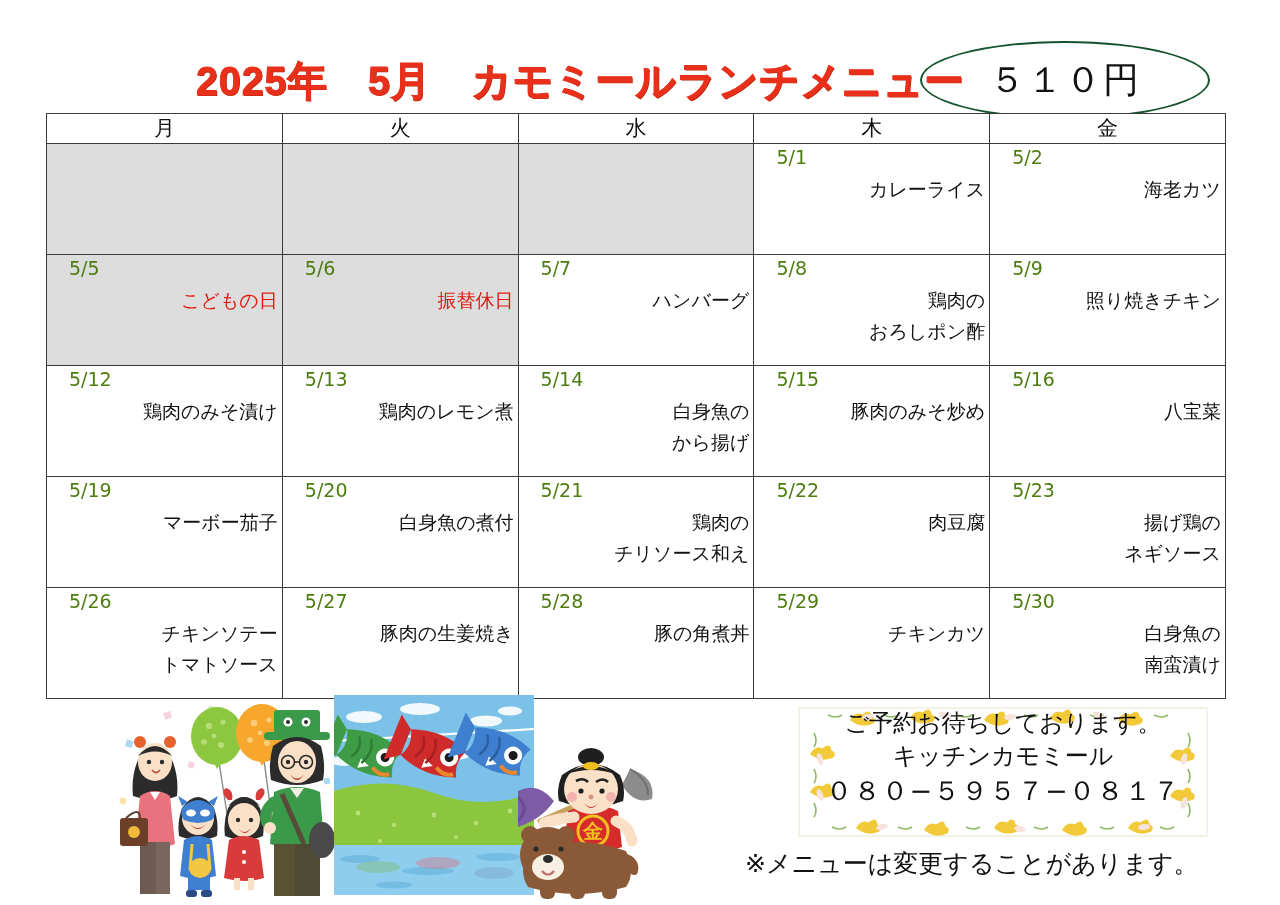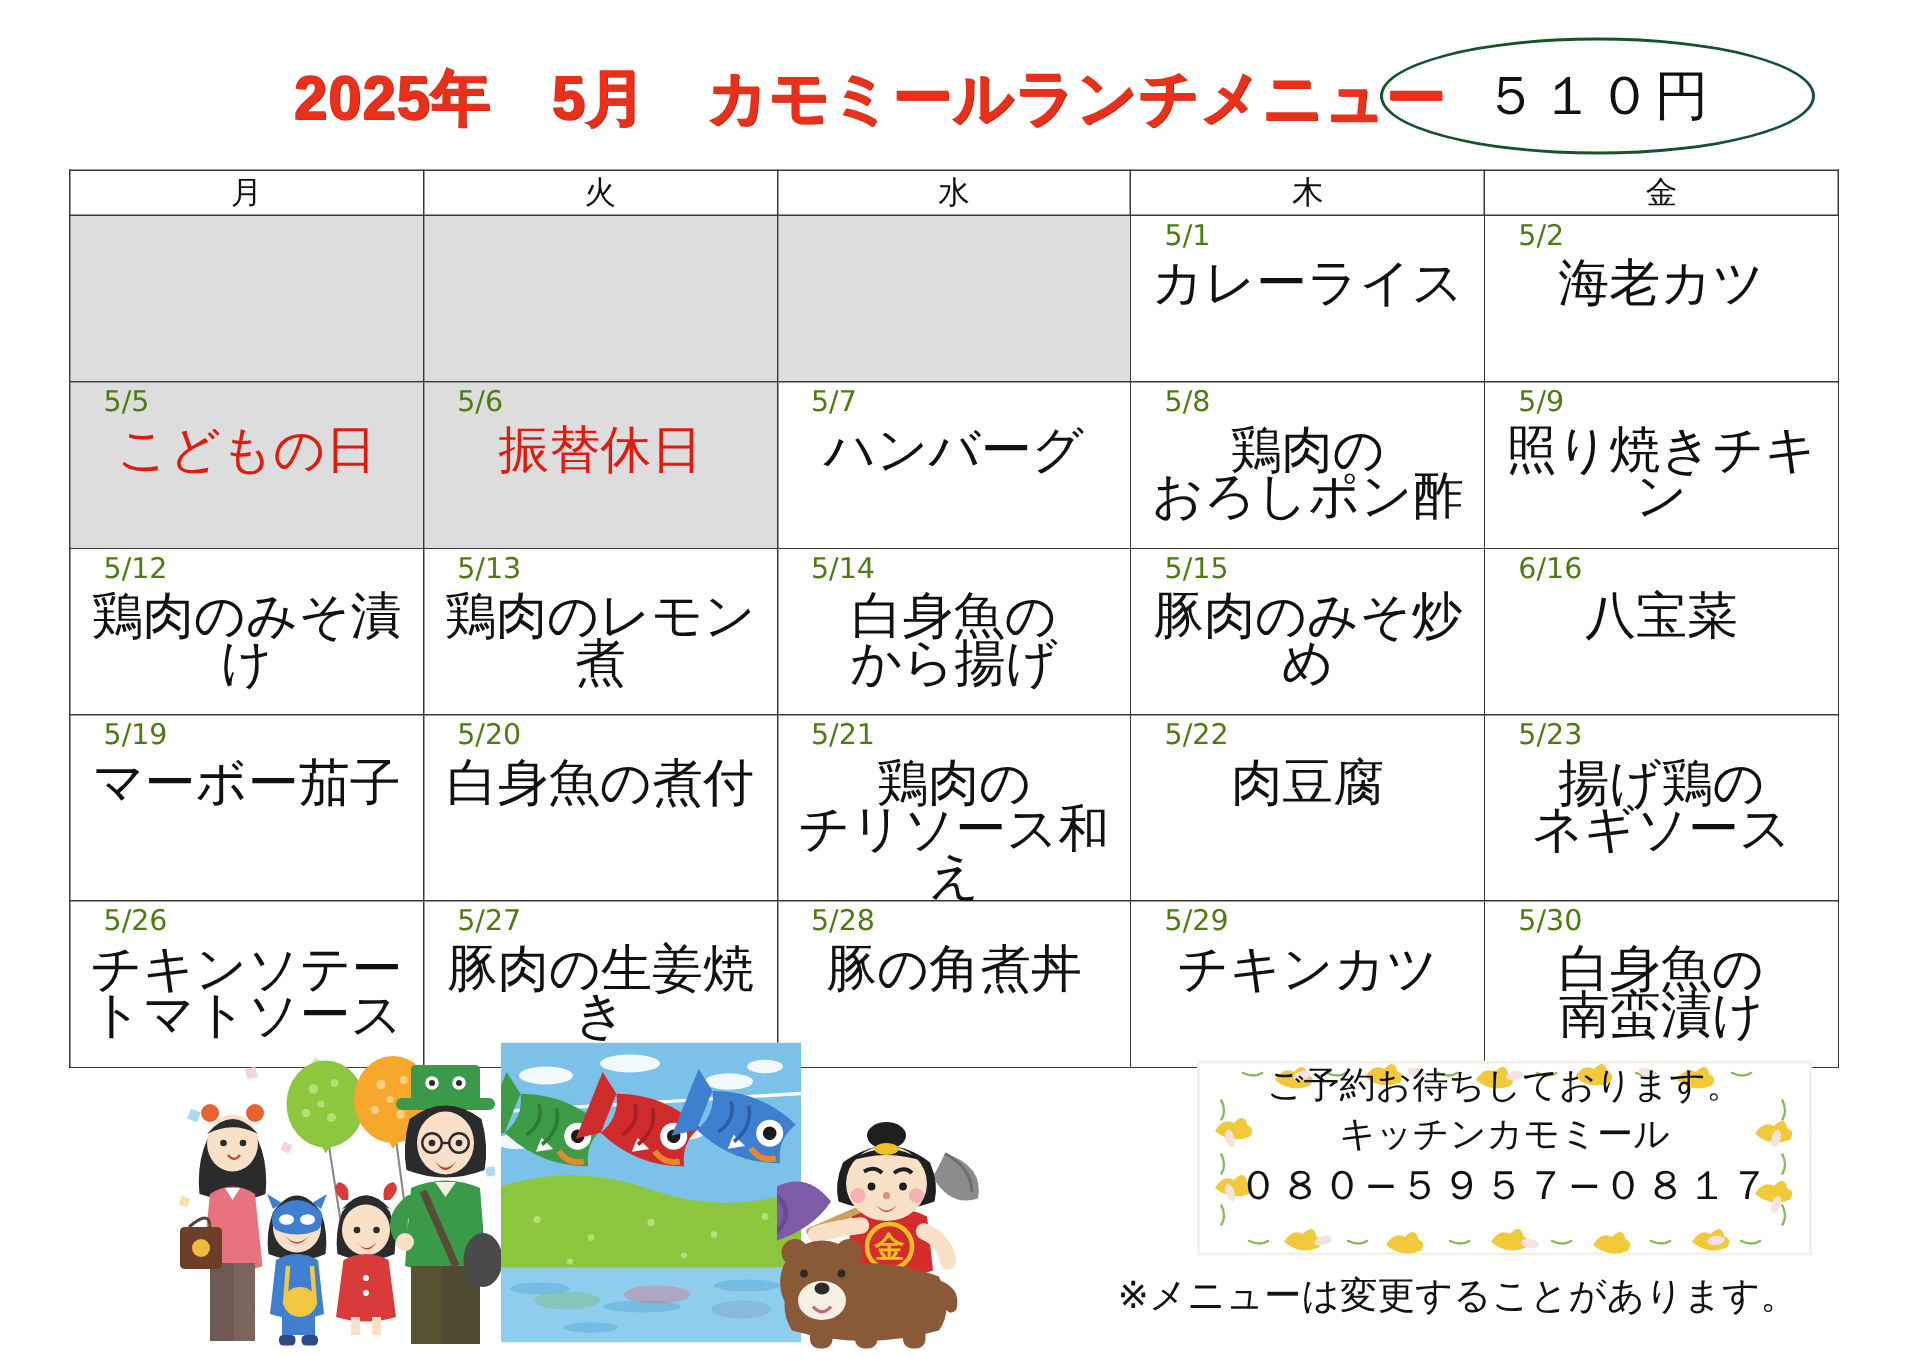--- a/index.html
+++ b/index.html
@@ -13,21 +13,21 @@
     position: relative;
     font-family: "Liberation Sans", "DejaVu Sans", sans-serif;
     overflow: hidden;
     color: #111111;
   }
 
   
   #header {
     position: absolute;
     left: 0;
-    top: 0;
+    top: 16px;
     width: 1140px;
     height: 108px;
   }
   #menu-title {
     position: absolute;
     left: 196px;
     top: 38px;
     font-size: 41px;
     font-weight: bold;
     letter-spacing: 1px;
@@ -96,23 +96,23 @@
     font-size: 19px;
     line-height: 26px;
     text-align: left;
     padding-left: 22px;
     color: #4d7c0f;
     font-family: "DejaVu Sans", "Liberation Sans", sans-serif;
     min-height: 26px;
   }
   .cell-menu {
     display: block;
-    font-size: 34px;
+    font-size: 19px;
     line-height: 31px;
-    text-align: center;
+    text-align: right;
     padding: 4px 4px 0 4px;
     color: #111111;
     white-space: pre-line;
     font-family: "DejaVu Sans", "Liberation Sans", sans-serif;
   }
   td.blank {
     background: #dddddd !important;
   }
   td.holiday {
     background: #dddddd !important;
@@ -257,21 +257,21 @@
         <td class="cell">
           <span class="cell-date">5/14</span>
           <span class="cell-menu">白身魚の
 から揚げ</span>
         </td>
         <td class="cell">
           <span class="cell-date">5/15</span>
           <span class="cell-menu">豚肉のみそ炒め</span>
         </td>
         <td class="cell">
-          <span class="cell-date">6/16</span>
+          <span class="cell-date">5/16</span>
           <span class="cell-menu">八宝菜</span>
         </td>
       </tr>
       <tr>
         <td class="cell">
           <span class="cell-date">5/19</span>
           <span class="cell-menu">マーボー茄子</span>
         </td>
         <td class="cell">
           <span class="cell-date">5/20</span>

